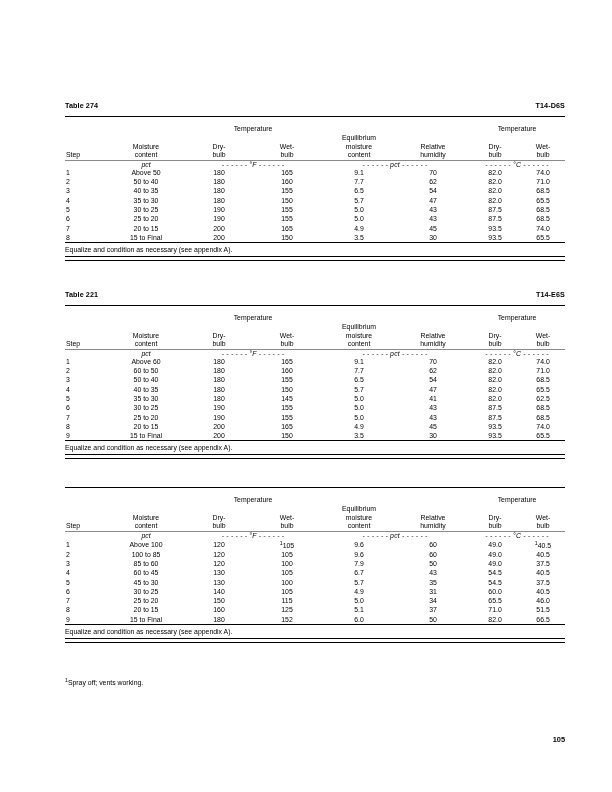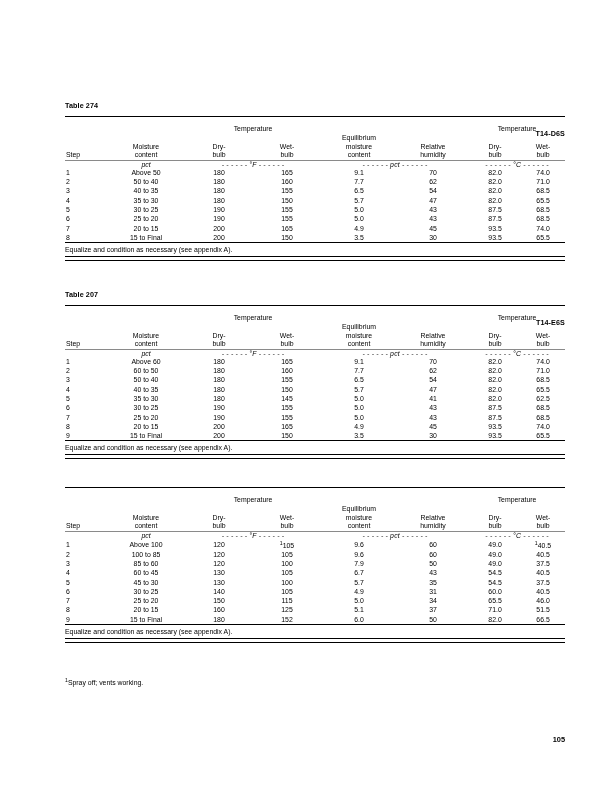--- a/index.html
+++ b/index.html
@@ -33,21 +33,21 @@
   .table-block { position: absolute; left: 0; width: 500px; }
 
   .tbl-caption-row {
     position: relative;
     height: 15px;
     font-size: 7.2px;
     font-weight: bold;
     letter-spacing: 0.1px;
   }
   .tbl-caption { position: absolute; left: 0; top: 0; white-space: nowrap; }
-  .tbl-code { position: absolute; right: 0; top: 0; white-space: nowrap; margin-top: 28px; }
+  .tbl-code { position: absolute; right: 0; top: 0; white-space: nowrap; }
 
   .rule-thick {
     height: 0; border-top: 1.4px solid #000;
     margin: 0; padding: 0; font-size: 0; line-height: 0;
   }
   .rule-thin {
     height: 0; border-top: 0.7px solid #000;
     font-size: 0; line-height: 0;
   }
   .rule-gray {
@@ -299,21 +299,21 @@
                 <td>65.5</td>
               </tr>
             </tbody>
           </table>
           <div class="rule-thin"></div>
           <div class="equalize">Equalize and condition as necessary (see appendix A).</div>
           <div class="rule-double"></div>
         </div>
         <div class="table-block" style="top: 290px;">
           <div class="tbl-caption-row">
-            <span class="tbl-caption">Table 207</span>
+            <span class="tbl-caption">Table 221</span>
             <span class="tbl-code">T14-E6S</span>
           </div>
           <div class="rule-thick"></div>
           <table class="kiln">
             <colgroup>
               <col class="c-step">
               <col class="c-moist">
               <col class="c-dryf">
               <col class="c-wetf">
               <col class="c-emc">

